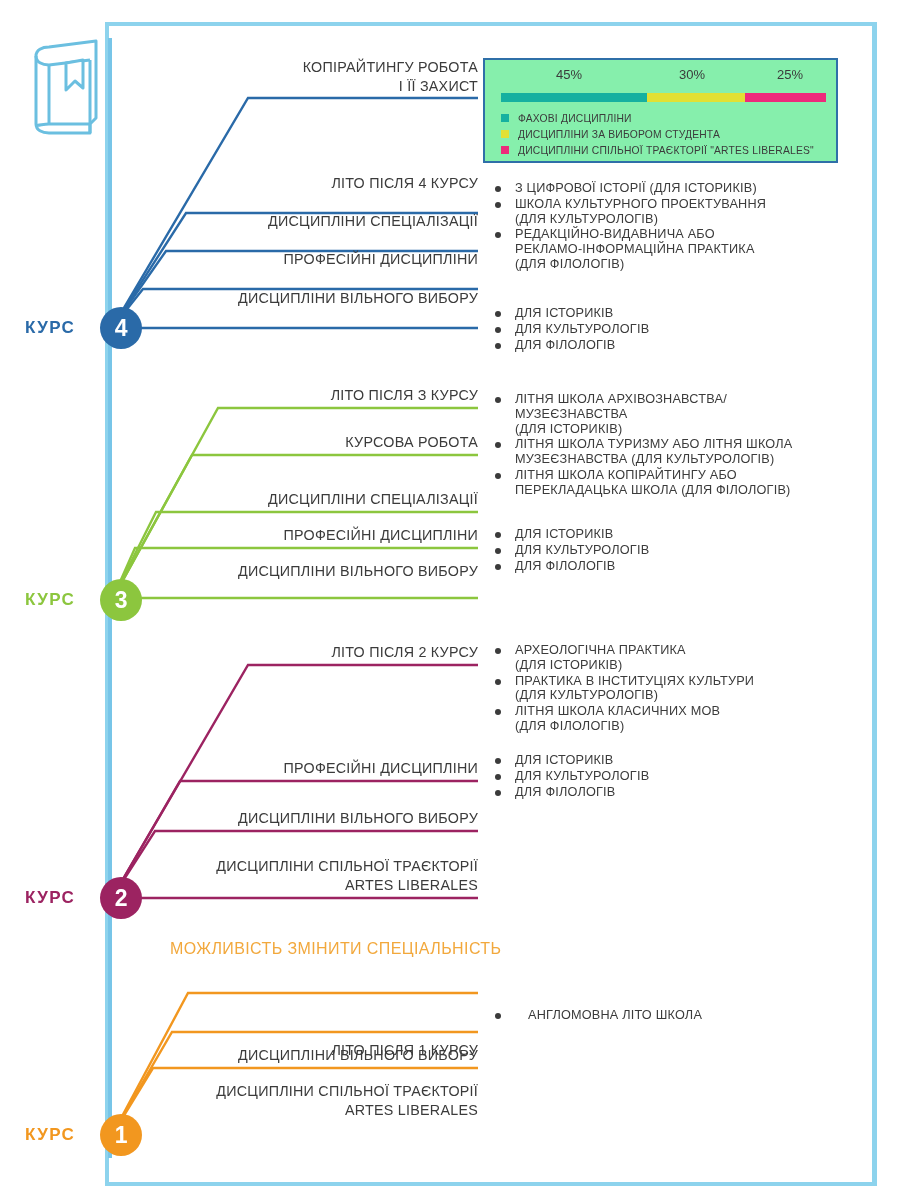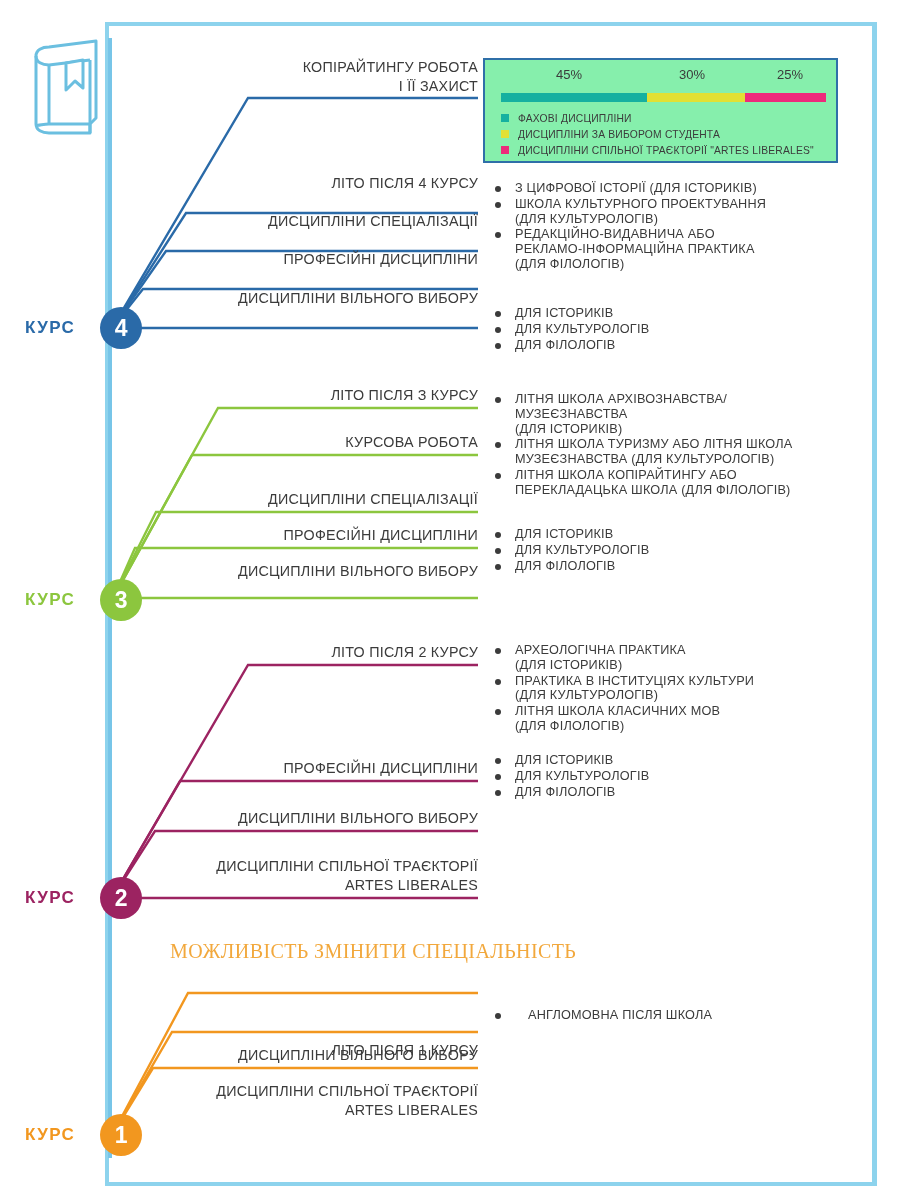--- a/index.html
+++ b/index.html
@@ -135,24 +135,23 @@
     letter-spacing: 0.2px;
     white-space: nowrap;
   }
 
   
   #change-note {
     position: absolute;
     left: 170px; top: 940px;
     width: 308px;
     text-align: center;
-    font-size: 20px;
+    font-size: 16px;
     letter-spacing: 0.4px;
     white-space: nowrap;
-    font-family: Liberation Serif, serif;
   }
 </style>
 </head>
 <body>
 
 <div id="stage">
 
   <div id="frame"></div>
 
   <div id="book-icon">
@@ -337,16 +336,16 @@
   </div>
   <div class="row-label" style="left:158px; top:1046px; width:320px; color:#f2971f;">
     <span class="txt">ДИСЦИПЛІНИ ВІЛЬНОГО ВИБОРУ</span>
   </div>
   <div class="row-label" style="left:158px; top:1082px; width:320px; color:#f2971f;">
     <span class="txt">ДИСЦИПЛІНИ СПІЛЬНОЇ ТРАЄКТОРІЇ</span>
     <span class="txt">ARTES LIBERALES</span>
   </div>
 
   <div class="bullet-group" style="left:492px; top:1008px; width:340px; color:#f2971f;">
-    <div class="bullet-item" style="padding-left:36px;">АНГЛОМОВНА ПІСЛЯ ШКОЛА</div>
+    <div class="bullet-item" style="padding-left:36px;">АНГЛОМОВНА ЛІТО ШКОЛА</div>
   </div>
 
 </div>
 
 </body></html>

